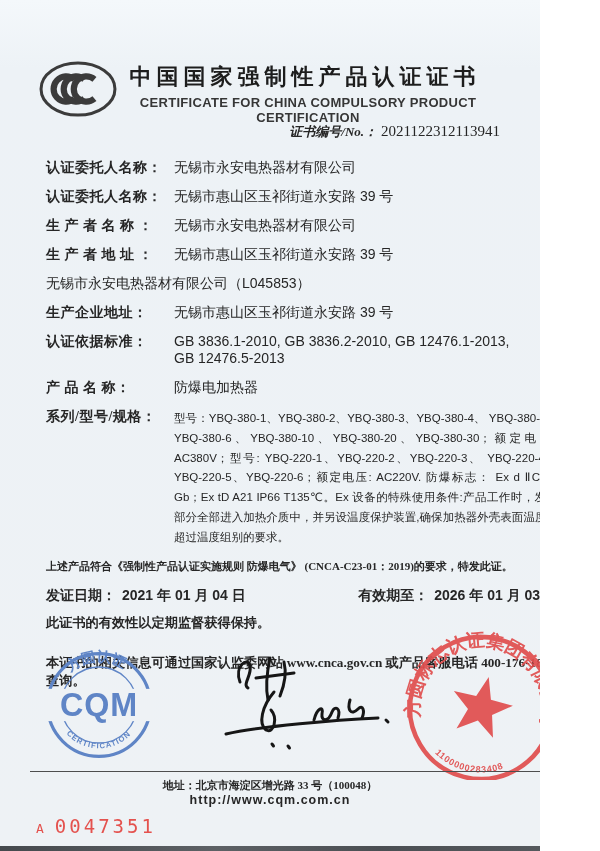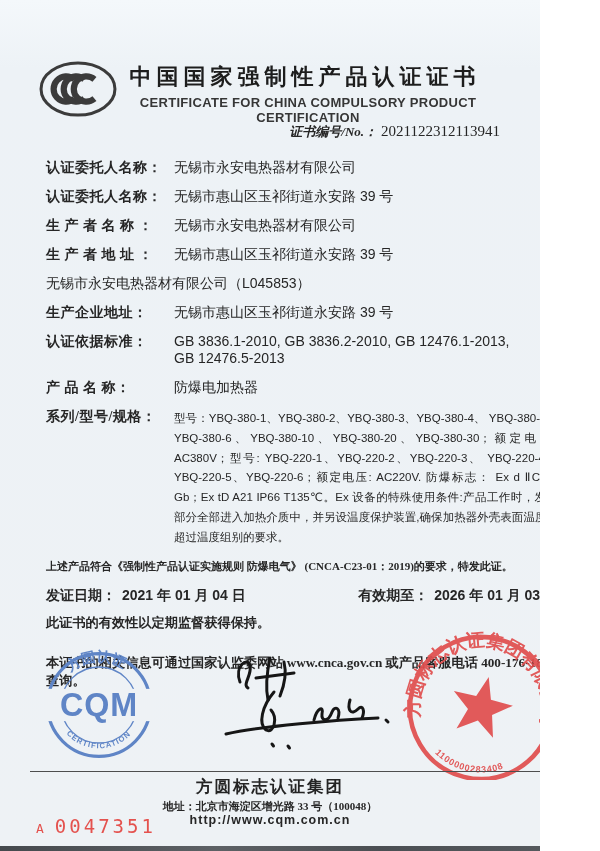--- a/index.html
+++ b/index.html
@@ -165,21 +165,20 @@
       <text font-size="9" font-weight="bold" letter-spacing=".8" fill="#e14f4f" font-family="Liberation Sans,sans-serif">
         <textPath href="#sealNum" startOffset="6%">1100000283408</textPath>
       </text>
       <path fill="#e14f4f" d="M0,-32 L7.6,-10.5 L30.4,-9.9 L12.4,4 L18.8,25.9 L0,13 L-18.8,25.9 L-12.4,4 L-30.4,-9.9 L-7.6,-10.5 Z"></path>
     </g>
   </svg>
 
   <div class="rule"></div>
 
   <div class="footer">
-    <div class="org">方圆标志认证集团</div>
     <div class="addr">地址：北京市海淀区增光路 33 号（100048）</div>
     <div class="url">http://www.cqm.com.cn</div>
   </div>
 
   <div class="serial">
     <span class="pre">A</span><span class="num">0047351</span>
   </div>
 
   <div class="strip"></div>
 </div>

